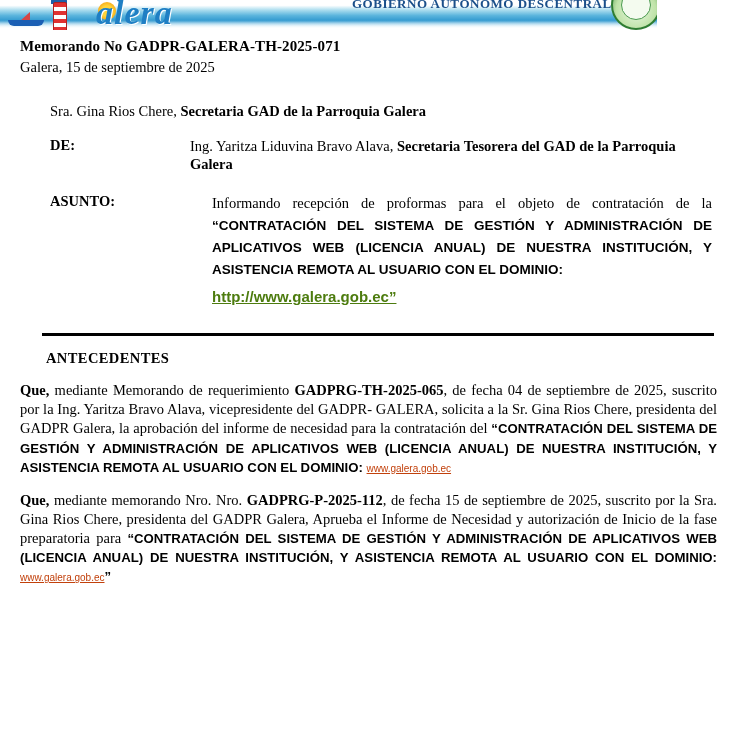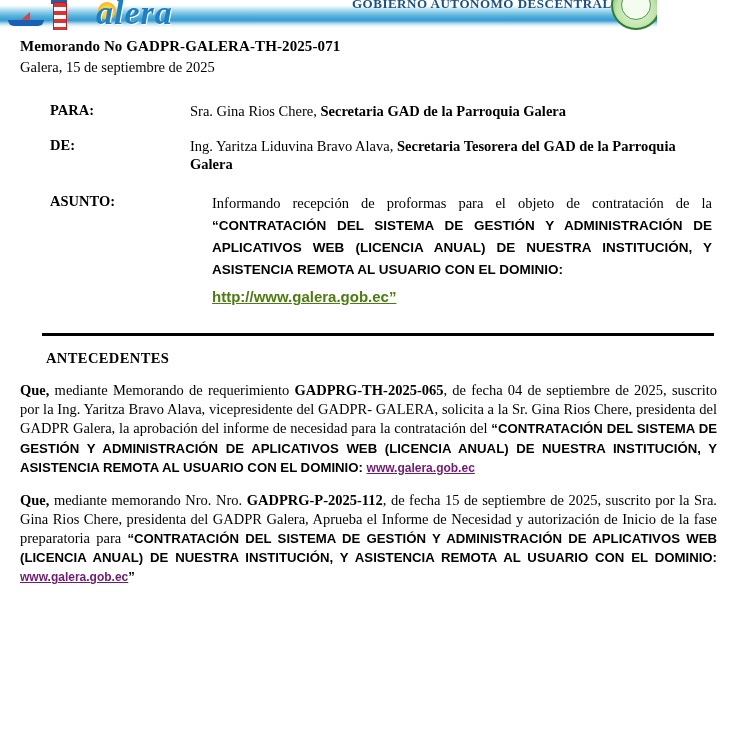--- a/index.html
+++ b/index.html
@@ -232,23 +232,23 @@
     font-family: "Liberation Serif", serif;
     font-size: 14.5px;
     line-height: 1.32;
     text-align: justify;
     width: 697px;
   }
   .para b { font-weight: bold; }
   .para .sans-bold { font-size: 13.2px; }
   .url-inline {
     font-family: "Liberation Sans", sans-serif;
-    font-weight: bold;
-    font-size: 12px;
-    color: #701a75;
+    font-weight: normal;
+    font-size: 10px;
+    color: #c2410c;
   }
 </style>
 </head>
 <body>
 
 <div class="header-banner">
   <div class="banner-wave"></div>
   <div class="boat">
     <div class="sail"></div>
     <div class="hull"></div>
@@ -266,21 +266,20 @@
 </div>
 
 <div class="doc">
 
   <div class="memo-line">Memorando No GADPR-GALERA-TH-2025-071</div>
   <div class="place-date">Galera, 15 de  septiembre de 2025</div>
 
   <div class="fields">
 
     <div class="field-row">
-      <div class="field-label">PARA:</div>
       <div class="field-value">
         <span>Sra. Gina Rios Chere, </span><b>Secretaria GAD de la Parroquia Galera</b>
       </div>
     </div>
 
     <div class="field-row">
       <div class="field-label">DE:</div>
       <div class="field-value">
         <span>Ing. Yaritza Liduvina Bravo Alava, </span><b>Secretaria Tesorera del GAD de la Parroquia Galera</b>
       </div>

